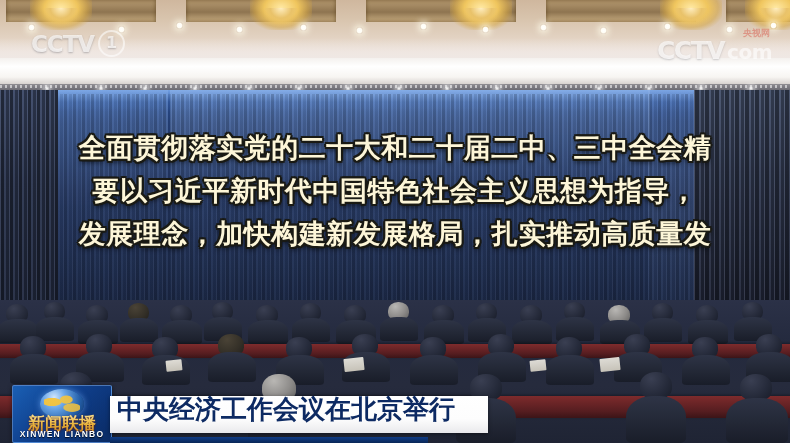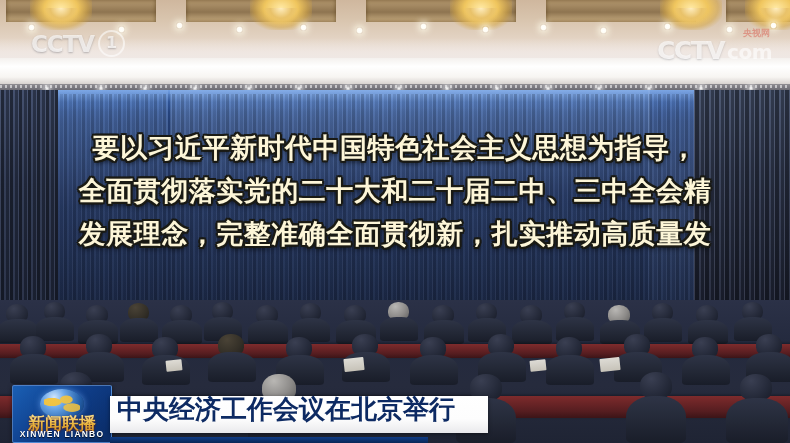--- a/index.html
+++ b/index.html
@@ -433,23 +433,23 @@
     <div class="head" style="left:470px;top:74px;width:32px;height:27px;"></div>
     <div class="shoulders" style="left:456px;top:98px;width:60px;height:45px;"></div>
     <div class="head" style="left:640px;top:72px;width:32px;height:27px;"></div>
     <div class="shoulders" style="left:626px;top:96px;width:60px;height:47px;"></div>
     <div class="head" style="left:740px;top:74px;width:32px;height:27px;"></div>
     <div class="shoulders" style="left:726px;top:98px;width:62px;height:45px;"></div>
   </div>
 
 
   <div class="caption">
+    <span class="ln">全面贯彻落实党的二十大和二十届二中、三中全会精</span>
     <span class="ln">要以习近平新时代中国特色社会主义思想为指导，</span>
-    <span class="ln">全面贯彻落实党的二十大和二十届二中、三中全会精</span>
-    <span class="ln">发展理念，完整准确全面贯彻新，扎实推动高质量发</span>
+    <span class="ln">发展理念，加快构建新发展格局，扎实推动高质量发</span>
   </div>
 
   <div class="bug">
     <div class="bug-top">
       <span>CCTV</span>
       <span class="bug-one">1</span>
     </div>
   </div>
 
   <div class="wmark">

